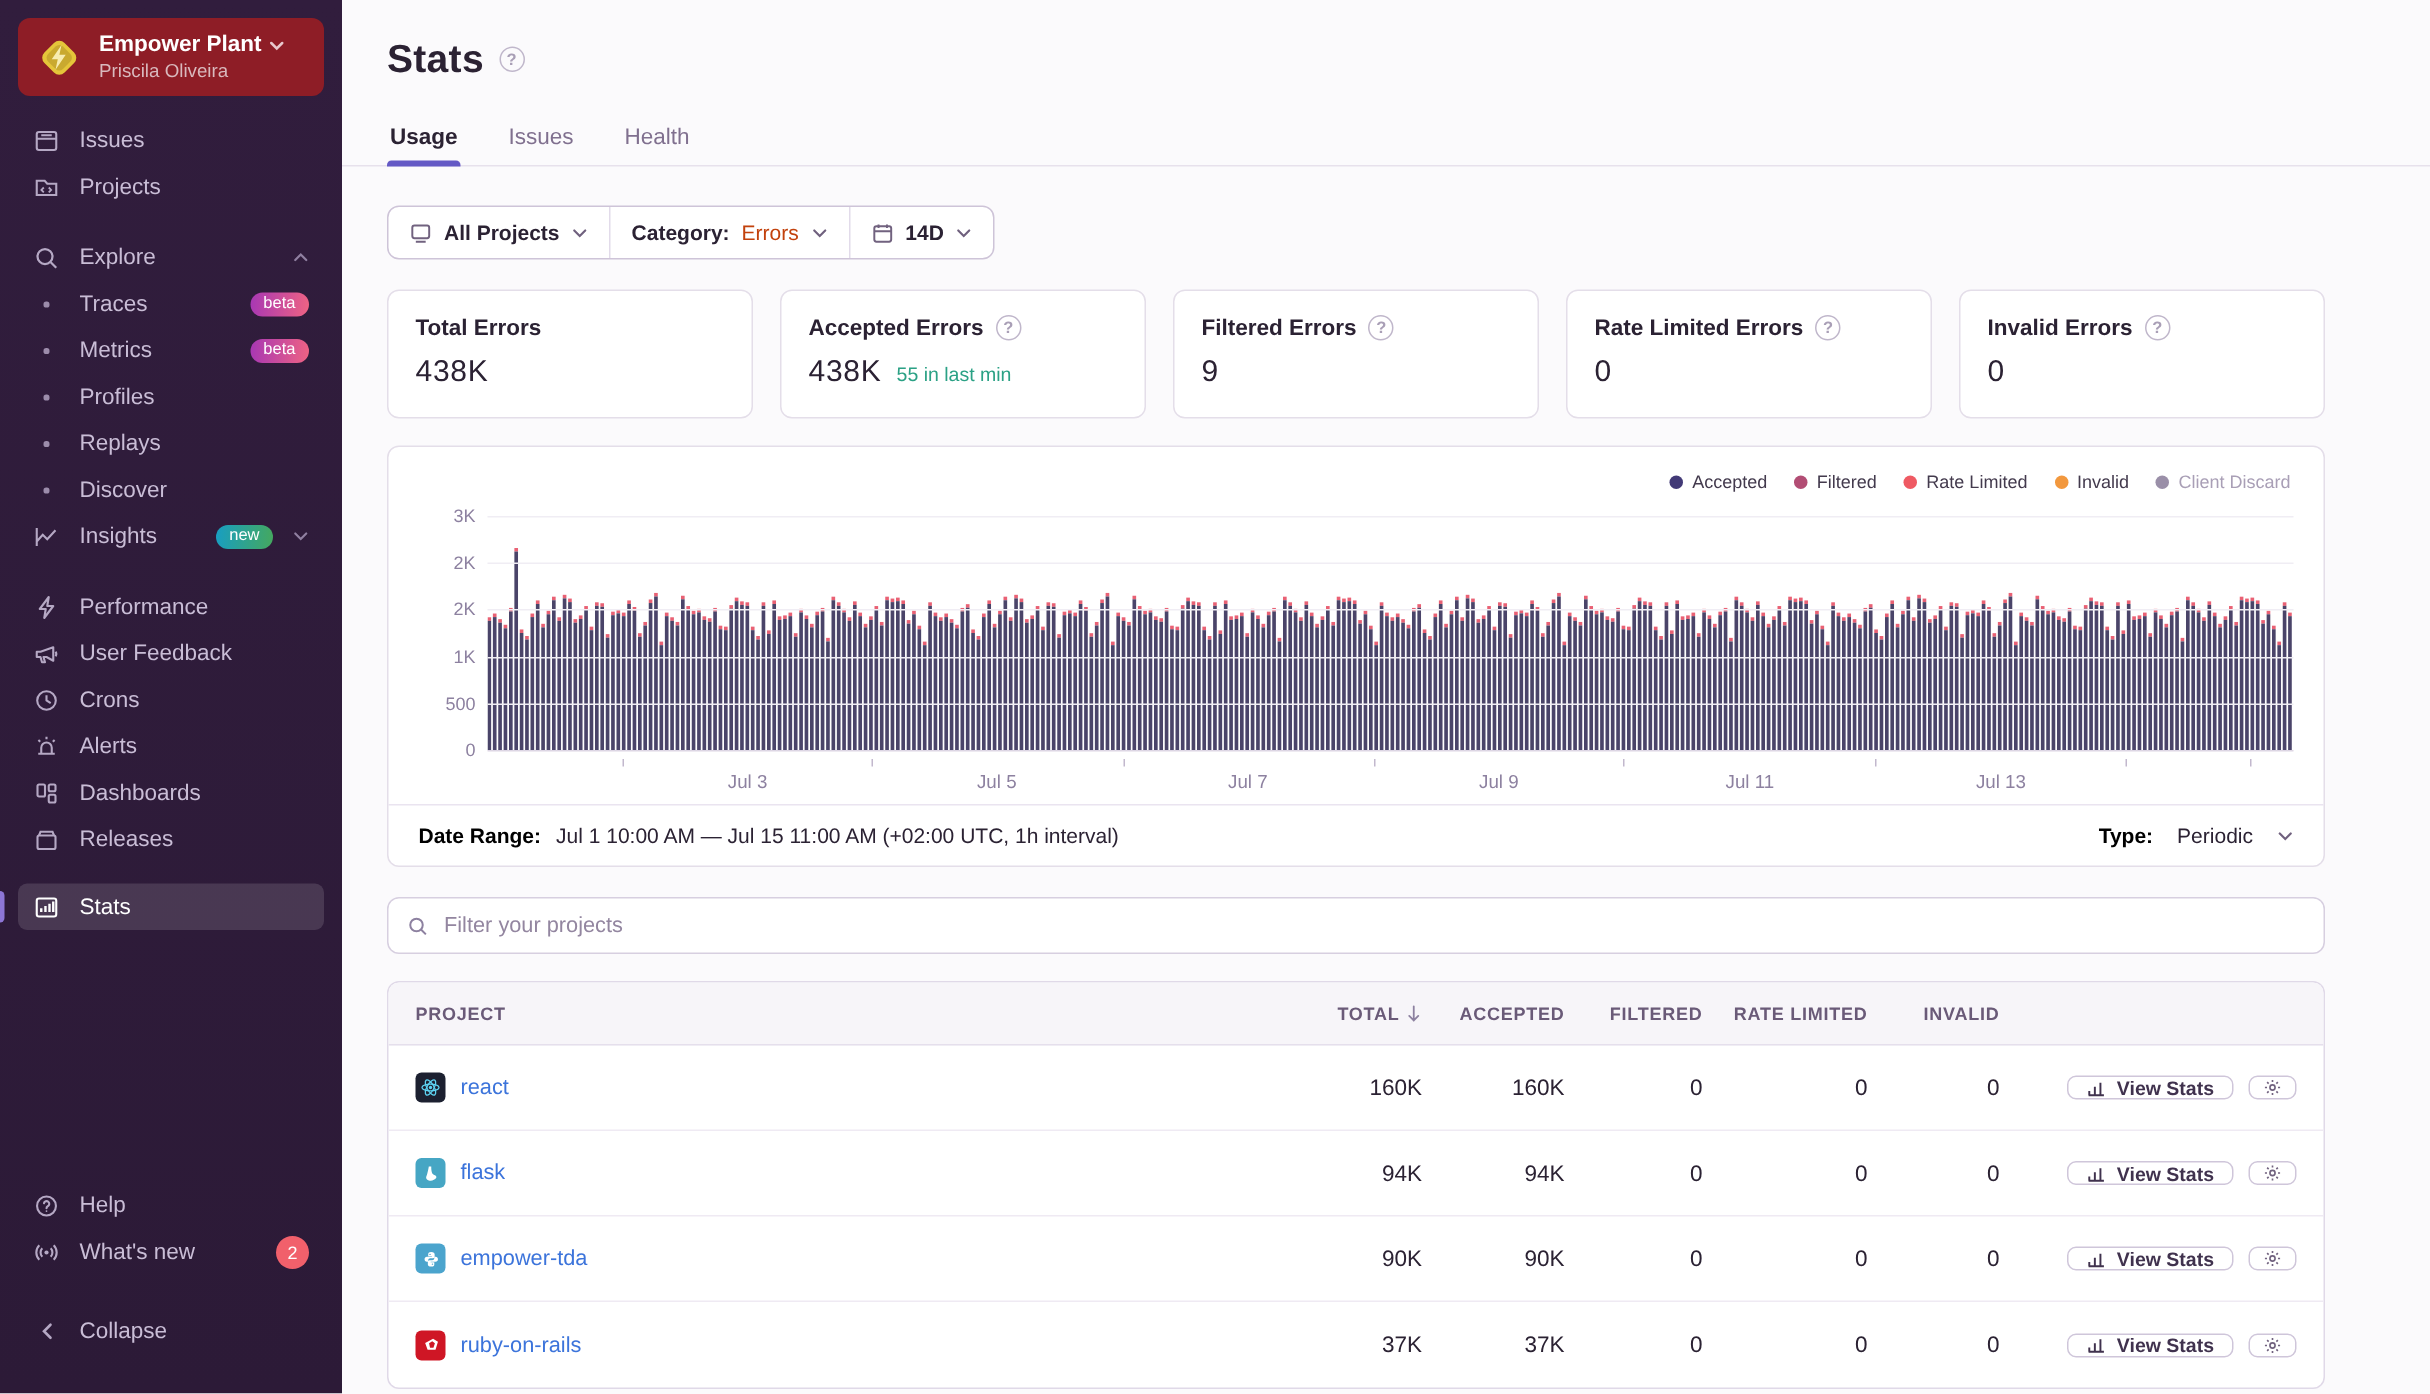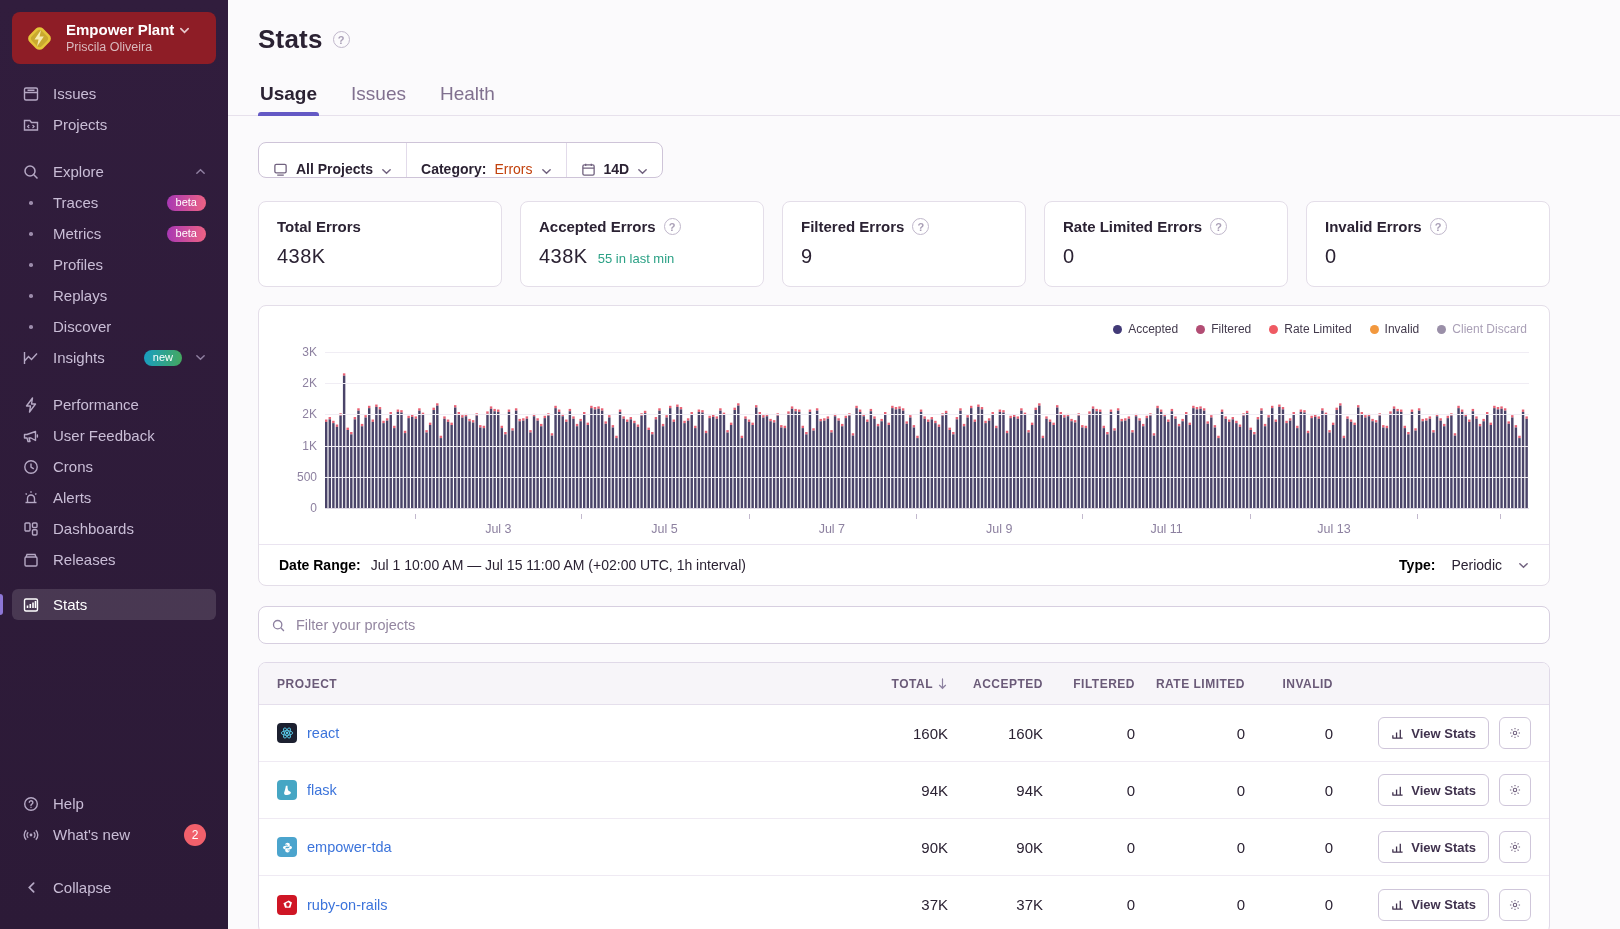--- a/index.html
+++ b/index.html
@@ -39,30 +39,30 @@
 
   
   .main { flex:1; height:100%; overflow:hidden; background:#fbfafc; }
   .page-head { padding:24px 30px 0 30px; }
   .page-title-row { display:flex; align-items:center; gap:10px; }
   .page-title { font-size:26px; font-weight:bold; color:#2b2233; letter-spacing:.2px; }
   .qmark { width:17px; height:17px; border:1.5px solid #c0b7cb; border-radius:50%; color:#a99fb6; font-size:11px;
            display:flex; align-items:center; justify-content:center; font-weight:bold; }
   .tabs-wrap { border-bottom:1px solid #e7e1ec; margin-top:20px; }
   .tabs { display:flex; gap:30px; padding:0 30px; }
-  .tab { padding:8px 2px 10px; font-size:19px; color:#80708f; cursor:pointer; position:relative; }
+  .tab { padding:8px 2px 10px; font-size:15px; color:#80708f; cursor:pointer; position:relative; }
   .tab.active { color:#2b2233; font-weight:bold; }
   .tab.active::after { content:""; position:absolute; left:0; right:0; bottom:-1px; height:4px; border-radius:3px 3px 0 0; background:#6459c5; }
 
   .content { width:1292px; margin:0 0 0 30px; }
 
   
   .filter-bar { margin-top:26px; display:inline-flex; align-items:stretch; background:#fff; border:1px solid #cec4d8;
                 border-radius:8px; height:36px; overflow:hidden; }
-  .filter-seg { display:flex; align-items:flex-end; gap:8px; padding:0 14px; font-size:14px; cursor:pointer; color:#2b2233; }
+  .filter-seg { display:flex; align-items:center; gap:8px; padding:0 14px; font-size:14px; cursor:pointer; color:#2b2233; }
   .filter-seg + .filter-seg { border-left:1px solid #e2dbea; }
   .filter-seg b { font-weight:bold; }
   .filter-seg .muted-val { color:#c2410c; }
   .f-ic { color:#71627f; display:flex; }
 
   
   .cards { margin-top:20px; display:grid; grid-template-columns:repeat(5,1fr); gap:18px; }
   .card { background:#fff; border:1px solid #e4dee9; border-radius:8px; padding:16px 18px 18px; }
   .card-title { display:flex; align-items:center; gap:8px; font-size:15px; font-weight:bold; color:#2b2233; }
   .card-value-row { margin-top:10px; display:flex; align-items:baseline; gap:10px; }
@@ -105,21 +105,21 @@
   .t-row { display:flex; align-items:center; height:57px; padding:0 18px; border-bottom:1px solid #efeaf3; font-size:15px; }
   .t-row:last-child { border-bottom:none; }
   .c-project { flex:1; display:flex; align-items:center; gap:10px; }
   .c-num { width:92px; text-align:right; }
   .c-num.w1 { width:100px; } .c-num.w2 { width:95px; } .c-num.w3 { width:110px; } .c-num.w4 { width:88px; }
   .c-actions { width:172px; display:flex; justify-content:flex-end; gap:10px; margin-left:26px; }
   .sort-wrap { display:inline-flex; align-items:center; gap:4px; justify-content:flex-end; width:100%; }
   .proj-ic { width:20px; height:20px; border-radius:4px; display:flex; align-items:center; justify-content:center; flex:none; }
   .proj-link { color:#3c74db; cursor:pointer; font-size:14.5px; }
   .btn { display:inline-flex; align-items:center; gap:7px; border:1px solid #cfc6da; background:#fff; border-radius:6px;
-         height:32px; padding:0 12px; font-size:13px; font-weight:bold; color:#40324e; cursor:pointer; }
+         height:16px; padding:0 12px; font-size:13px; font-weight:bold; color:#40324e; cursor:pointer; }
   .btn.icon-only { width:32px; padding:0; justify-content:center; color:#71627f; }
 </style>
 </head>
 <body>
 
 <aside class="sidebar">
   <div class="org-btn">
     <svg class="org-logo" viewBox="0 0 34 34">
       <rect x="8" y="8" width="19" height="19" rx="5" transform="rotate(45 17.5 17.5)" fill="#e5c53a"></rect>
       <rect x="10.5" y="10.5" width="14" height="14" rx="3.5" transform="rotate(45 17.5 17.5)" fill="#c9a92f"></rect>

